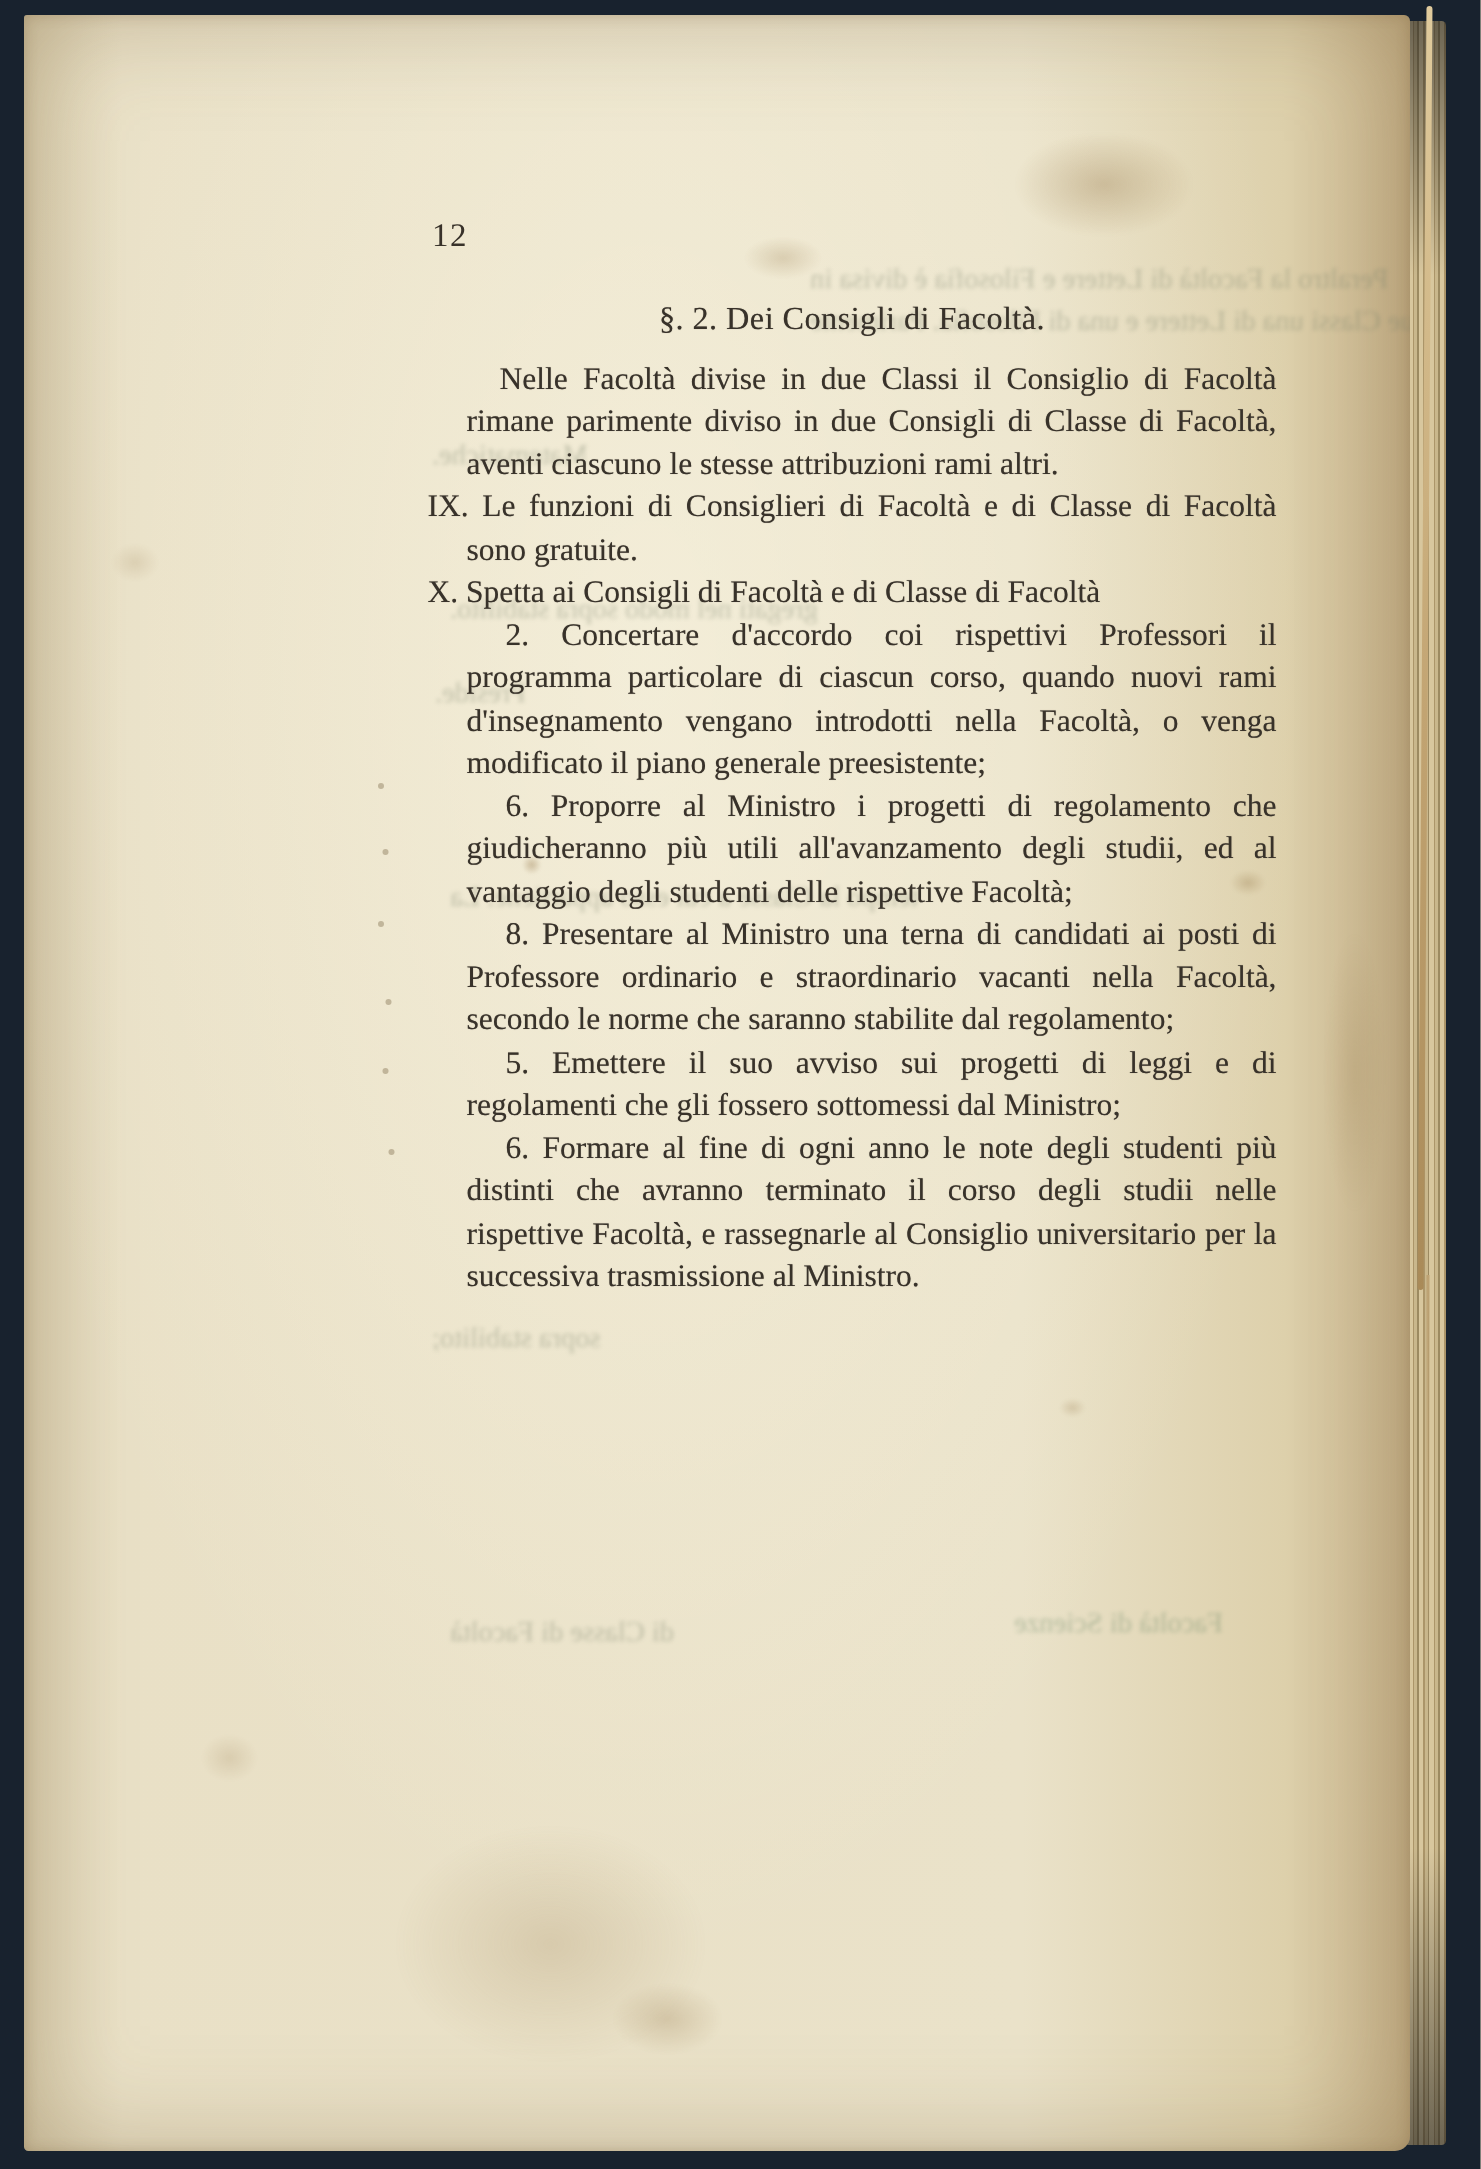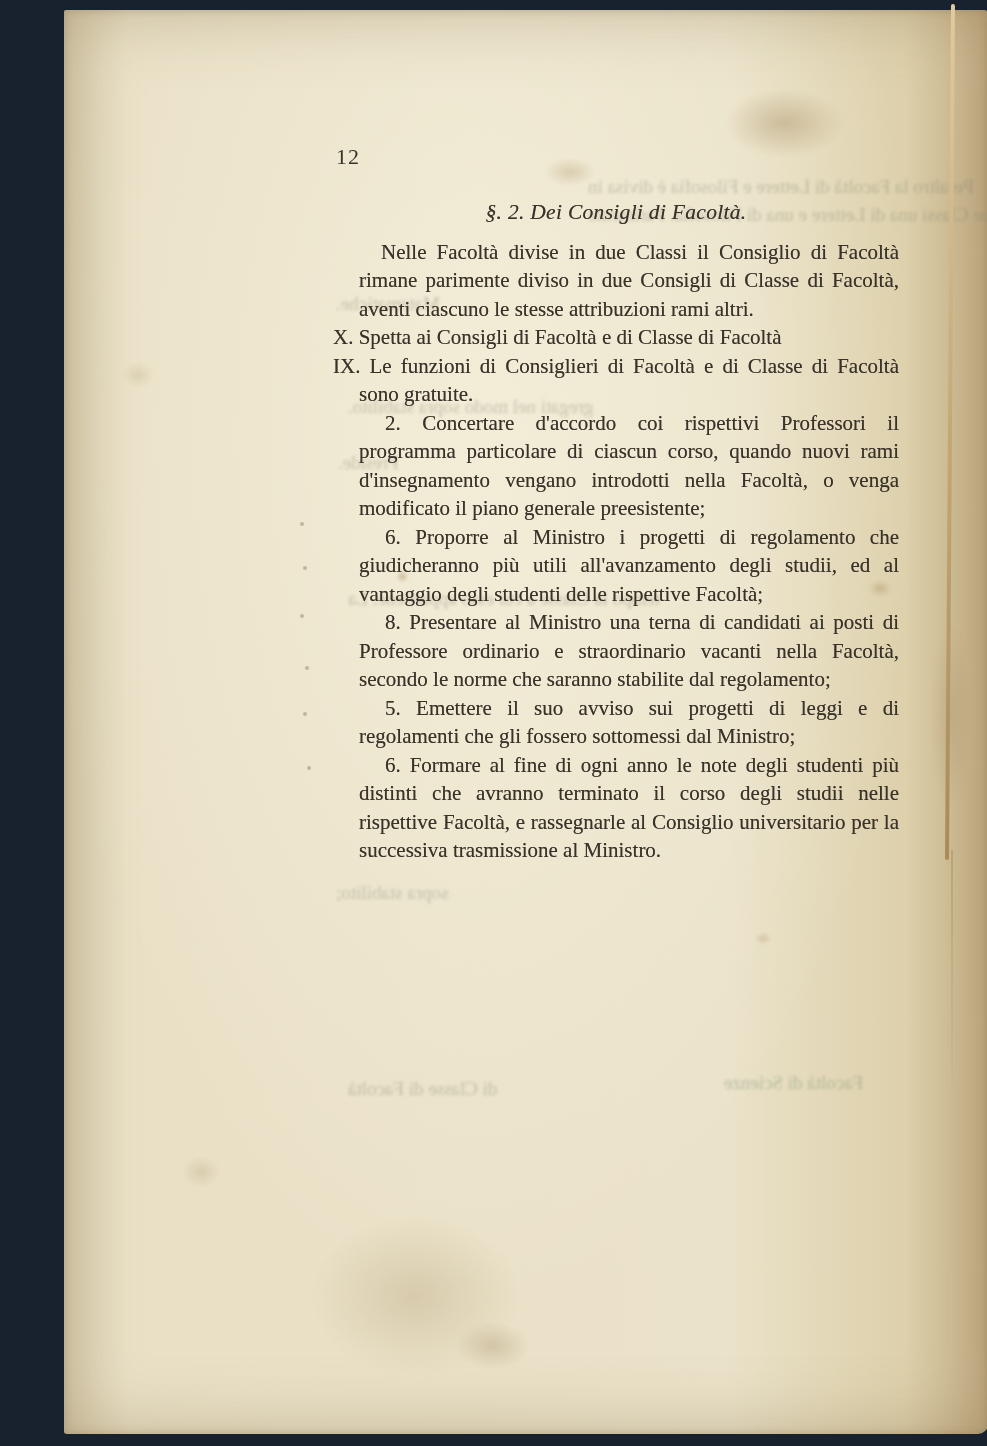--- a/index.html
+++ b/index.html
@@ -33,21 +33,20 @@
     background:
       radial-gradient(ellipse at 45% 30%, rgba(255,252,236,.45), rgba(255,252,236,0) 62%),
       linear-gradient(90deg,#dcd1b2 0%,#e9e0c6 7%,#eae2c9 72%,#ddd0ab 91%,#c6b189 100%),
       var(--paper);
     box-shadow:
       inset 0 0 70px rgba(118,92,52,.35),
       inset 0 0 9px rgba(118,92,52,.30);
     border-radius:2px 4px 10px 3px;
     overflow:hidden;
     z-index:1;
-    margin-left:48px;
   }
 
   
   .fiber{
     position:absolute;left:948px;top:4px;width:4px;height:856px;
     background:linear-gradient(180deg,#e0cb9d,#c2a472 55%,#a98a58);
     border-radius:3px;transform:rotate(.4deg);z-index:4;
   }
   .fiber-tail{
     position:absolute;left:951px;top:850px;width:2px;height:260px;
@@ -60,21 +59,21 @@
     position:absolute;left:272px;top:134px;
     font-size:22px;color:var(--ink);letter-spacing:1px;z-index:2;
   }
   .textblock{
     position:absolute;left:269px;top:188px;width:566px;
     font-size:21px;line-height:28.5px;color:var(--ink);
     text-align:justify;z-index:2;
     text-shadow:0 0 .5px rgba(56,50,42,.55);
   }
   .heading{
-    text-align:center;font-style:italic;font-size:21.5px;
+    text-align:center;font-size:21.5px;
     margin-bottom:11px;letter-spacing:.3px;
   }
   .textblock p{margin:0;}
   .p-hang{padding-left:26px;text-indent:-26px;}
   .p-indent{padding-left:26px;text-indent:22px;}
   .p-num{padding-left:26px;text-indent:26px;}
 
   
   .ghost{
     position:absolute;z-index:1;color:var(--ghost);
@@ -111,22 +110,22 @@
     <div class="ghost" style="left:284px;top:578px;">tempo la Classe a cui esso appartiene. La</div>
     <div class="ghost" style="left:272px;top:872px;">sopra stabilito;</div>
     <div class="ghost" style="left:284px;top:1068px;">di Classe di Facoltà</div>
     <div class="ghost green" style="left:660px;top:1062px;">Facoltà di Scienze</div>
 
     <div class="pagenum">12</div>
 
     <div class="textblock">
       <div class="heading">§. 2. Dei Consigli di Facoltà.</div>
       <p class="p-indent">Nelle Facoltà divise in due Classi il Consiglio di Facoltà rimane parimente diviso in due Consigli di Classe di Facoltà, aventi ciascuno le stesse attribuzioni rami altri.</p>
+      <p class="p-hang">IX. Le funzioni di Consiglieri di Facoltà e di Classe di Facoltà sono gratuite.</p>
       <p class="p-hang">X. Spetta ai Consigli di Facoltà e di Classe di Facoltà</p>
-      <p class="p-hang">IX. Le funzioni di Consiglieri di Facoltà e di Classe di Facoltà sono gratuite.</p>
       <p class="p-num">2.  Concertare d'accordo coi rispettivi Professori il programma particolare di ciascun corso, quando nuovi rami d'insegnamento vengano introdotti nella Facoltà, o venga modificato il piano generale preesistente;</p>
       <p class="p-num">6.  Proporre al Ministro i progetti di regolamento che giudicheranno più utili all'avanzamento degli studii, ed al vantaggio degli studenti delle rispettive Facoltà;</p>
       <p class="p-num">8.  Presentare al Ministro una terna di candidati ai posti di Professore ordinario e straordinario vacanti nella Facoltà, secondo le norme che saranno stabilite dal regolamento;</p>
       <p class="p-num">5.  Emettere il suo avviso sui progetti di leggi e di regolamenti che gli fossero sottomessi dal Ministro;</p>
       <p class="p-num">6.  Formare al fine di ogni anno le note degli studenti più distinti che avranno terminato il corso degli studii nelle rispettive Facoltà, e rassegnarle al Consiglio universitario per la successiva trasmissione al Ministro.</p>
     </div>
 
     <div class="stain" style="left:660px;top:78px;width:120px;height:70px;opacity:.55;"></div>
     <div class="stain" style="left:480px;top:148px;width:52px;height:28px;opacity:.4;"></div>
     <div class="stain" style="left:332px;top:560px;width:13px;height:13px;opacity:.65;"></div>

